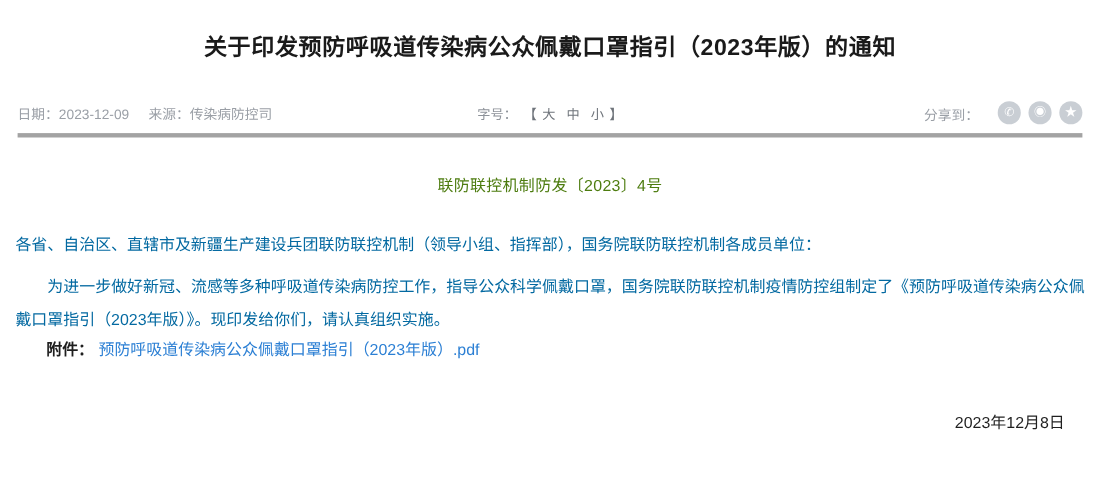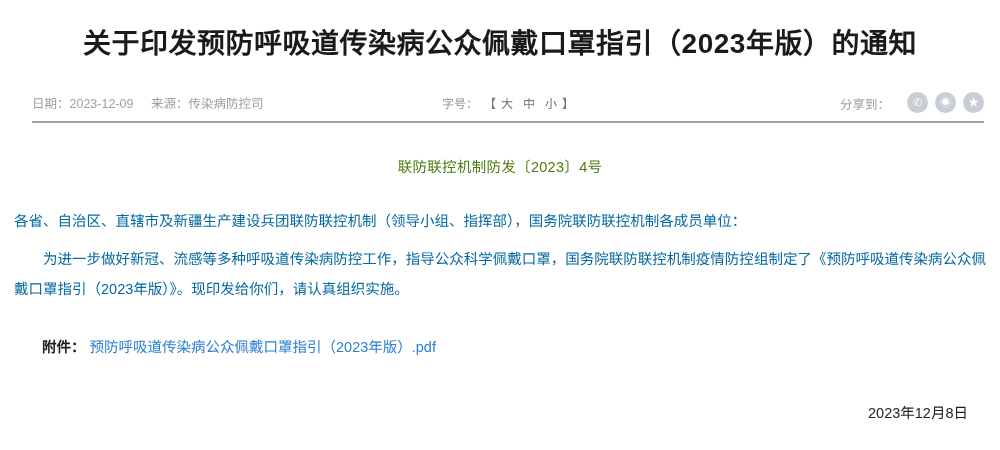--- a/index.html
+++ b/index.html
@@ -15,32 +15,32 @@
     overflow: hidden;
   }
   .page {
     position: relative;
     width: 1000px;
     height: 450px;
     box-sizing: border-box;
   }
   .doc-title {
     text-align: center;
-    font-size: 28px;
+    font-size: 21px;
     font-weight: bold;
     color: #1a1a1a;
     letter-spacing: 0.5px;
     padding: 27px 60px 0 60px;
     line-height: 34px;
   }
   .meta-bar {
     position: relative;
-    margin: 22px 16px 0 32px;
+    margin: 22px 16px 0 16px;
     height: 38px;
-    border-bottom: 2px solid #a3a3a3;
+    border-bottom: 4px solid #a3a3a3;
     display: flex;
     align-items: center;
   }
   .meta-left {
     position: absolute;
     left: 0;
     font-size: 12.5px;
     color: #9a9fa6;
     white-space: nowrap;
   }
@@ -99,21 +99,20 @@
   }
   .body-p {
     font-size: 14.5px;
     line-height: 30px;
     color: #0369a1;
     margin: 0 0 0 0;
     text-align: justify;
   }
   .body-p.indent { text-indent: 2em; margin-top: 8px; }
   .attach-line {
-    margin-top: 30px;
     padding-left: 28px;
     font-size: 14.5px;
     line-height: 26px;
   }
   .attach-label {
     font-weight: bold;
     color: #1f1f1f;
     margin-right: 4px;
   }
   .attach-link {

